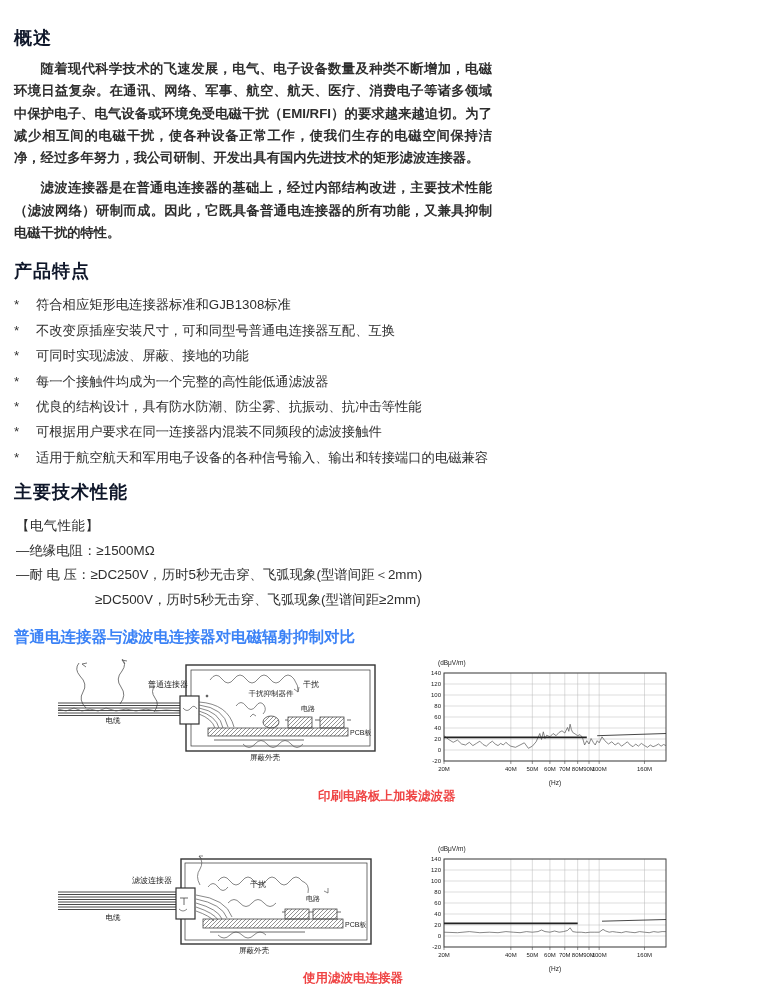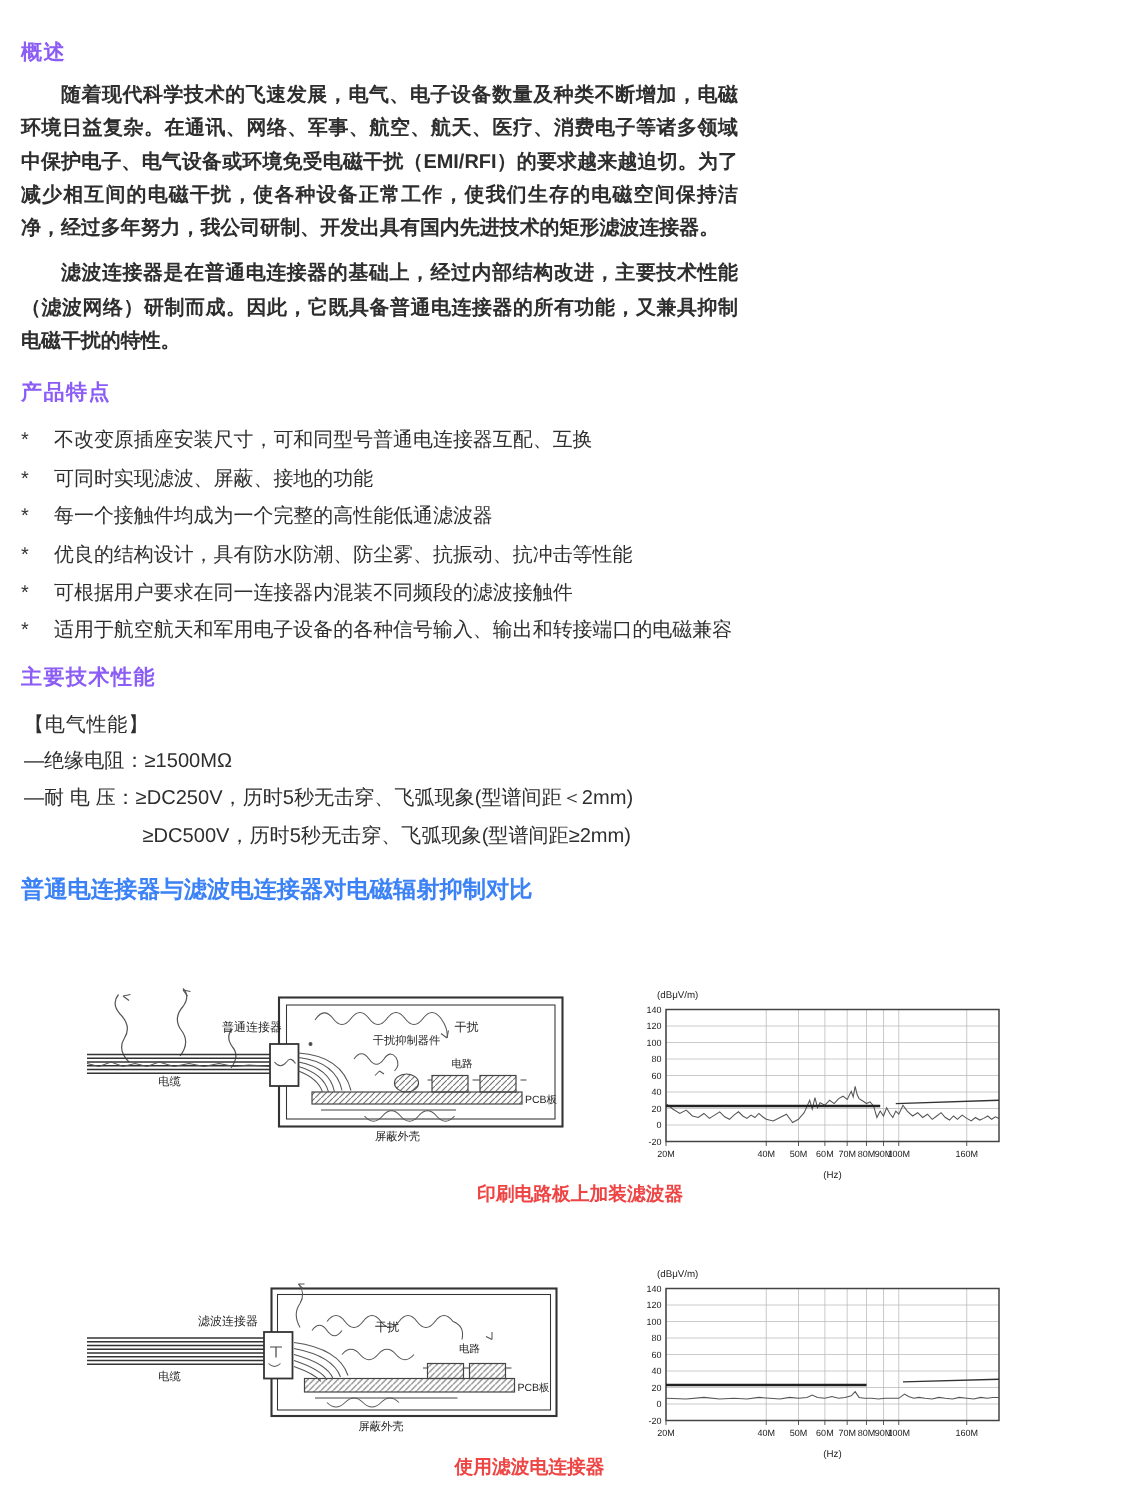--- a/index.html
+++ b/index.html
@@ -1,18 +1,18 @@
 <!DOCTYPE html>
 <html><head>
 <meta charset="utf-8">
 <style>
   html,body{margin:0;padding:0;background:#e8e8e8;}
   .page{position:relative;width:761px;height:1000px;margin:0 auto;background:#ffffff;
         overflow:hidden;color:#2a2a2a;font-family:"Liberation Sans","DejaVu Sans",sans-serif;}
-  h1.sec{font-size:14px;font-weight:700;margin:0 0 0 14px;color:#8b5cf6;letter-spacing:1px;}
+  h1.sec{font-size:18px;font-weight:700;margin:0 0 0 14px;color:#0f172a;letter-spacing:1px;}
   #h-overview{padding-top:26px;}
   p.body{width:478px;margin:8px 0 0 14px;font-size:13.3px;line-height:22.3px;
          text-align:justify;text-indent:2em;color:#2e2e2e;font-weight:bold;}
   #h-features{margin-top:15px;}
   ul.features{list-style:none;margin:9px 0 0 14px;padding:0;width:545px;}
   ul.features li{font-size:13.3px;line-height:25.4px;color:#2e2e2e;}
   ul.features .b{display:inline-block;width:22px;color:#333;}
   #h-perf{margin-top:10px;}
   .spec{margin:10px 0 0 16px;font-size:13.4px;line-height:24.6px;color:#2e2e2e;}
   .spec .lab{letter-spacing:0.5px;}
@@ -33,20 +33,21 @@
 <body>
 
 <div class="page">
 
   <h1 class="sec" id="h-overview">概述</h1>
   <p class="body">随着现代科学技术的飞速发展，电气、电子设备数量及种类不断增加，电磁环境日益复杂。在通讯、网络、军事、航空、航天、医疗、消费电子等诸多领域中保护电子、电气设备或环境免受电磁干扰（EMI/RFI）的要求越来越迫切。为了减少相互间的电磁干扰，使各种设备正常工作，使我们生存的电磁空间保持洁净，经过多年努力，我公司研制、开发出具有国内先进技术的矩形滤波连接器。</p>
   <p class="body">滤波连接器是在普通电连接器的基础上，经过内部结构改进，主要技术性能（滤波网络）研制而成。因此，它既具备普通电连接器的所有功能，又兼具抑制电磁干扰的特性。</p>
 
   <h1 class="sec" id="h-features">产品特点</h1>
   <ul class="features">
+    <li><span class="b">*</span><span>符合相应矩形电连接器标准和GJB1308标准</span></li>
     <li><span class="b">*</span><span>不改变原插座安装尺寸，可和同型号普通电连接器互配、互换</span></li>
     <li><span class="b">*</span><span>可同时实现滤波、屏蔽、接地的功能</span></li>
     <li><span class="b">*</span><span>每一个接触件均成为一个完整的高性能低通滤波器</span></li>
     <li><span class="b">*</span><span>优良的结构设计，具有防水防潮、防尘雾、抗振动、抗冲击等性能</span></li>
     <li><span class="b">*</span><span>可根据用户要求在同一连接器内混装不同频段的滤波接触件</span></li>
     <li><span class="b">*</span><span>适用于航空航天和军用电子设备的各种信号输入、输出和转接端口的电磁兼容</span></li>
   </ul>
 
   <h1 class="sec" id="h-perf">主要技术性能</h1>
   <div class="spec">

